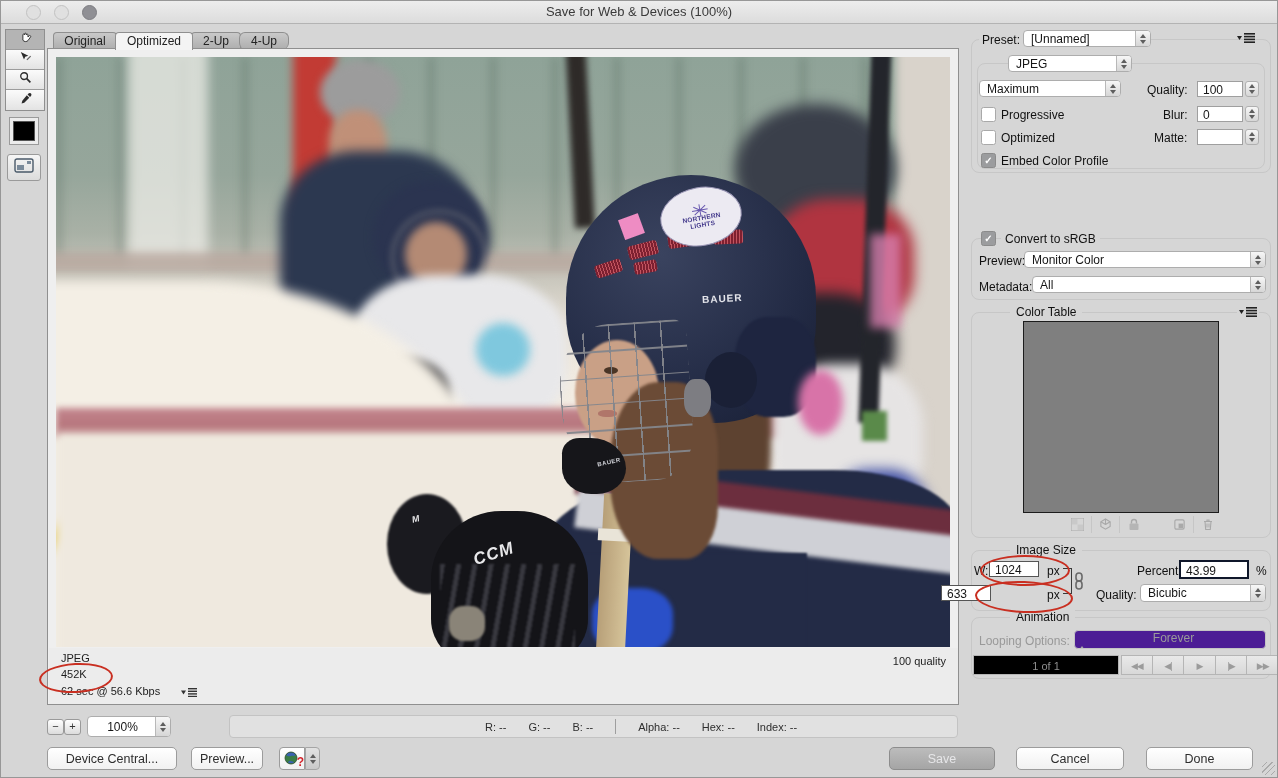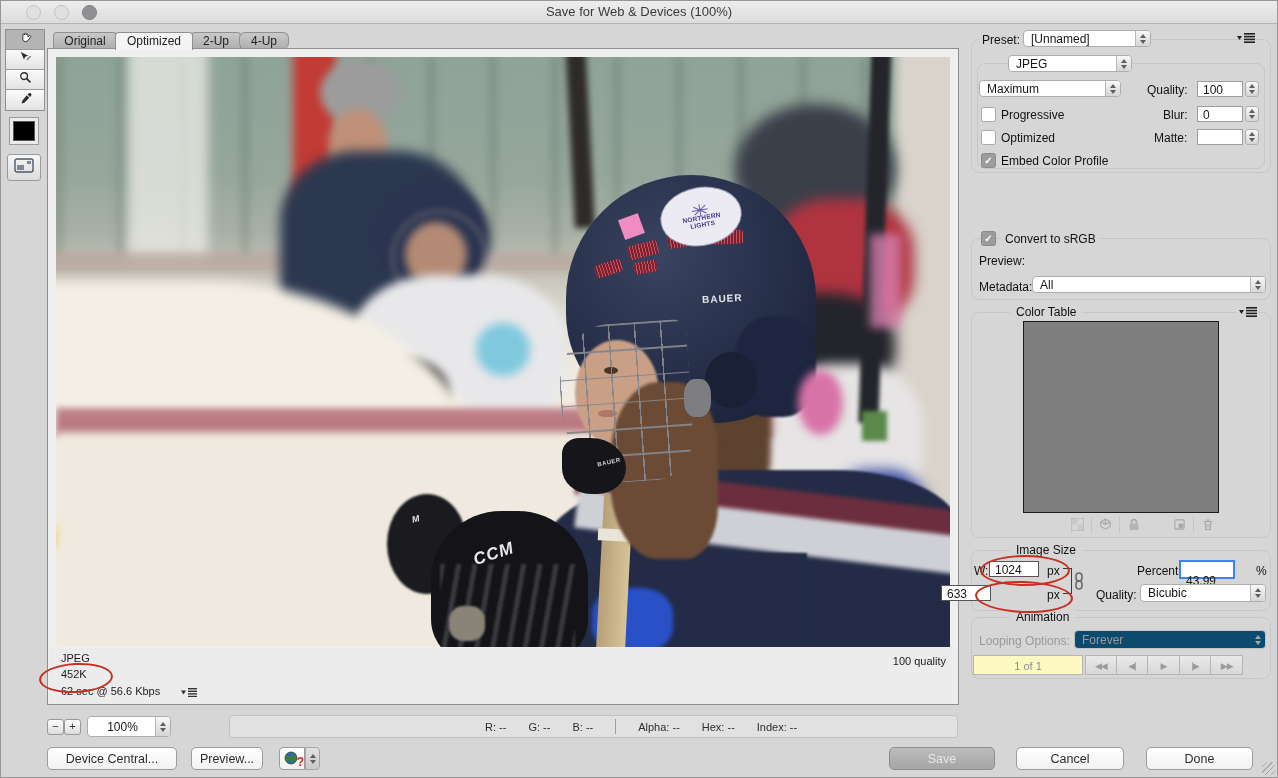--- a/index.html
+++ b/index.html
@@ -53,42 +53,42 @@
     font-size:12.5px;color:#2d2d2d;text-align:center;line-height:22px;box-sizing:border-box;}
   .btn.gray{background:linear-gradient(#bcbcbc,#a5a5a5);border-color:#8d8d8d;color:#e6e6e8;}
   
   .lbl{font-size:12px;color:#111;white-space:nowrap;}
   .lbl.dim{color:#999;}
   .dd{height:17px;background:#fff;border:1px solid #adadad;border-radius:4px;display:flex;
     align-items:center;box-sizing:border-box;overflow:hidden;}
   .dd .dd-txt{flex:1;font-size:12px;padding-left:7px;color:#161616;white-space:nowrap;}
   .dd .dd-step{width:14px;align-self:stretch;background:linear-gradient(#f7f7f7,#d6d6d6);
     border-left:1px solid #b8b8b8;display:flex;flex-direction:column;justify-content:center;}
-  .dd.disabled{background:#0c4a6e;border-color:#c4c4c4;}
+  .dd.disabled{background:#4c1d95;border-color:#c4c4c4;flex-direction:column;}
   .dd.disabled .dd-txt{color:#9a9a9a;}
   .chev{display:block;width:0;height:0;border-left:3px solid transparent;border-right:3px solid transparent;margin:1px auto;}
   .chev.up{border-bottom:4px solid #5e5e5e;}
   .chev.dn{border-top:4px solid #5e5e5e;}
   .dim .chev.up{border-bottom-color:#a8a8a8}.dim .chev.dn{border-top-color:#a8a8a8}
   .nf{height:16px;background:#fff;border:1px solid #9f9f9f;font-size:12px;box-sizing:border-box;
     padding:1px 0 0 5px;color:#161616;}
   .stepbox{width:14px;height:16px;border:1px solid #b0b0b0;border-radius:3px;margin-left:1px;
     background:linear-gradient(#f7f7f7,#d6d6d6);display:flex;flex-direction:column;justify-content:center;box-sizing:border-box;}
   .cb{width:13px;height:13px;border:1px solid #a9a9a9;border-radius:2.5px;background:#fff;
     display:inline-flex;align-items:center;justify-content:center;}
   .cb.checked{background:#9b9c9e;border-color:#8b8b8b;}
   .cb .mk{font-size:10px;color:#fff;line-height:11px;font-weight:bold;}
   .group{border:1px solid #c7c7c7;border-radius:8px;box-sizing:border-box;}
   .legend{position:absolute;top:-8px;background:#d6d6d6;padding:0 6px;font-size:12px;color:#111;white-space:nowrap;}
   .flyout svg{display:block;}
   
   .transport{display:flex;}
   .tbtn{width:31.6px;height:20px;border:1px solid #b5b5b5;border-left:none;background:linear-gradient(#e9e9e9,#d8d8d8);
     font-size:9px;color:#9b9b9b;text-align:center;line-height:20px;box-sizing:border-box;letter-spacing:-1px;}
-  .counter{width:110px;height:20px;border:1px solid #b5b5b5;background:#fef9c3;font-size:11px;color:#8e8e8e;
+  .counter{width:146px;height:20px;border:1px solid #b5b5b5;background:#000000;font-size:11px;color:#8e8e8e;
     text-align:center;line-height:20px;box-sizing:border-box;}
   .grip{right:2px;bottom:2px;width:13px;height:13px;
     background:repeating-linear-gradient(135deg,transparent 0 3px,#aaa 3px 4px);}
   .phot-txt{position:absolute;font-weight:bold;color:#e5e6ec;}
 </style>
 </head>
 <body>
 
 <div id="window">
 
@@ -344,20 +344,27 @@
       <span class="mk">✓</span>
     </div>
   <div class="abs lbl" style="left:1000px;top:153px;">Embed Color Profile</div>
 
   <div class="abs group" style="left:970px;top:237px;width:300px;height:62px;"></div>
   <div class="abs cb checked" style="left:980px;top:230px;">
       <span class="mk">✓</span>
     </div>
   <div class="abs lbl" style="left:1000px;top:231px;background:#d6d6d6;padding:0 4px;">Convert to sRGB</div>
   <div class="abs lbl" style="left:978px;top:253px;">Preview:</div>
+  <div class="abs dd" style="left:1023px;top:250px;width:242px;">
+    <span class="dd-txt">Monitor Color</span>
+    <span class="dd-step">
+        <i class="chev up"></i>
+        <i class="chev dn"></i>
+      </span>
+  </div>
   <div class="abs lbl" style="left:978px;top:279px;">Metadata:</div>
   <div class="abs dd" style="left:1031px;top:275px;width:234px;">
     <span class="dd-txt">All</span>
     <span class="dd-step">
         <i class="chev up"></i>
         <i class="chev dn"></i>
       </span>
   </div>
 
   <div class="abs group" style="left:970px;top:311px;width:300px;height:226px;">
@@ -414,21 +421,21 @@
   </div>
   <div class="abs lbl" style="left:973px;top:563px;">W:</div>
   <div class="abs nf" style="left:988px;top:560px;width:50px;border-color:#555;">1024</div>
   <div class="abs lbl" style="left:1046px;top:563px;">px</div>
   <div class="abs" style="left:1062px;top:567px;width:9px;height:26px;border:1.5px solid #3a3a3a;border-left:none;box-sizing:border-box;"></div>
   <div class="abs" style="left:1073px;top:571px;"><svg width="10" height="18" viewBox="0 0 10 18">
         <rect x="2" y="1" width="6" height="8" rx="3" fill="none" stroke="#6a6a6a" stroke-width="1.6"></rect>
         <rect x="2" y="9" width="6" height="8" rx="3" fill="none" stroke="#6a6a6a" stroke-width="1.6"></rect>
       </svg></div>
   <div class="abs lbl" style="left:1136px;top:563px;">Percent:</div>
-  <div class="abs nf" style="left:1178px;top:559px;width:56px;height:19px;border:2px solid #3b82f6;padding-top:12px;">43.99</div>
+  <div class="abs nf" style="left:1178px;top:559px;width:70px;height:19px;border:2px solid #0f172a;padding-top:2px;">43.99</div>
   <div class="abs lbl" style="left:1255px;top:563px;">%</div>
   <div class="abs lbl" style="left:974px;top:587px;">H:</div>
   <div class="abs nf" style="left:940px;top:584px;width:50px;border-color:#555;">633</div>
   <div class="abs lbl" style="left:1046px;top:587px;">px</div>
   <div class="abs lbl" style="left:1095px;top:587px;">Quality:</div>
   <div class="abs dd" style="left:1139px;top:583px;width:126px;height:18px;">
     <span class="dd-txt">Bicubic</span>
     <span class="dd-step">
         <i class="chev up"></i>
         <i class="chev dn"></i>

